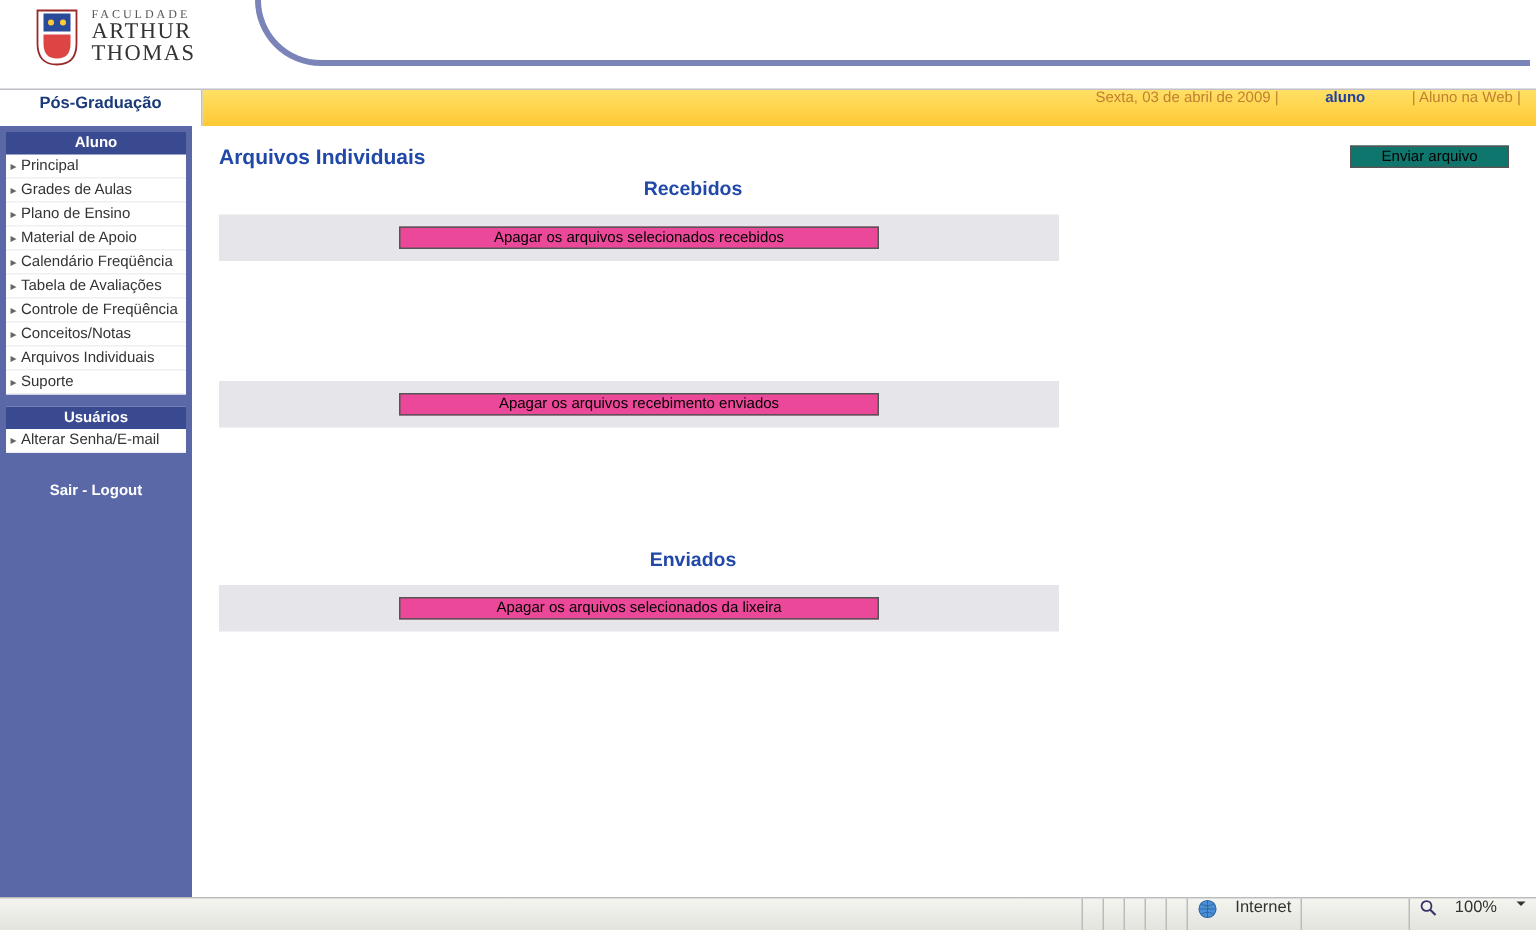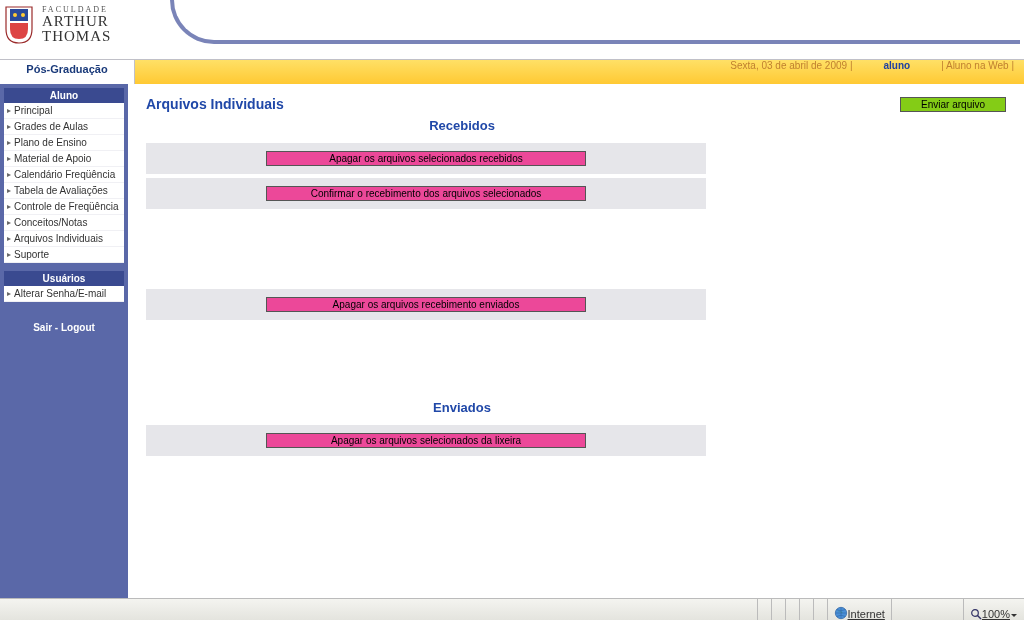--- a/index.html
+++ b/index.html
@@ -3,21 +3,21 @@
 <meta charset="utf-8">
 <style>
 * { margin: 0; padding: 0; box-sizing: border-box; }
 body { font-family: Verdana, Arial, sans-serif; font-size: 11px; background: #fff; }
 .page { width: 1024px; height: 620px; position: relative; display: flex; flex-direction: column; }
 
 
 .header { height: 60px; position: relative; background: #fff; border-bottom: 1px solid #c0c0c8; }
 .header-curve { position: absolute; left: 170px; top: 0; width: 850px; height: 44px; background: #7a84b8; border-bottom-left-radius: 44px; }
 .header-curve-inner { position: absolute; left: 174px; top: 0; width: 846px; height: 40px; background: #fff; border-bottom-left-radius: 40px; }
-.logo-area { position: absolute; left: 4px; top: 5px; display: flex; align-items: center; gap: 8px; }
+.logo-area { position: absolute; left: 23px; top: 5px; display: flex; align-items: center; gap: 8px; }
 .logo-shield { width: 30px; height: 40px; position: relative; }
 .logo-shield svg { width: 100%; height: 100%; }
 .logo-text { font-family: Georgia, 'Times New Roman', serif; color: #333; line-height: 1; }
 .logo-top { font-size: 8px; letter-spacing: 2px; color: #555; }
 .logo-name { font-size: 15px; font-weight: normal; letter-spacing: 1px; }
 
 
 .yellowbar { height: 24px; background: linear-gradient(#ffe066, #ffc933); display: flex; align-items: flex-start; font-size: 10px; color: #444; gap: 11px; }
 .yellowbar-left { width: 135px; text-align: center; font-weight: bold; font-size: 11px; color: #1a3a7a; background: #fff; height: 100%; line-height: 18px; border-right: 1px solid #c0c0c8; }
 .yellowbar-mid { flex: 1; }
@@ -34,31 +34,31 @@
 .side-title { background: #3a4a90; color: #fff; font-weight: bold; text-align: center; padding: 2px 0; font-size: 10px; }
 .side-item { display: flex; align-items: flex-start; gap: 3px; padding: 2px 3px; color: #333; border-bottom: 1px solid #f0f0f4; cursor: pointer; }
 .side-item .arr { color: #666; font-size: 8px; margin-top: 1px; }
 .side-item a { color: #333; text-decoration: none; word-wrap: break-word; flex: 1; }
 .logout { text-align: center; font-weight: bold; color: #fff; padding: 12px 0; cursor: pointer; font-size: 10px; }
 
 
 .main { flex: 1; background: #fff; padding: 12px 18px; overflow-y: auto; }
 .page-title-row { display: flex; justify-content: space-between; align-items: center; margin-bottom: 6px; }
 .page-title { color: #2048a8; font-size: 14px; font-weight: bold; }
-.upload-btn { border: 1px solid #555; background: #84cc16; padding: 1px 20px; font-size: 10px; cursor: pointer; font-family: inherit; }
+.upload-btn { border: 1px solid #555; background: #0f766e; padding: 1px 20px; font-size: 10px; cursor: pointer; font-family: inherit; }
 
 .section-title { color: #2048a8; font-weight: bold; font-size: 13px; text-align: center; margin: 6px 0 10px; }
 .gray-bar { background: #e6e6ea; padding: 8px; text-align: center; margin-bottom: 4px; width: 560px; }
 .action-btn { border: 1px solid #555; background: #ec4899; padding: 1px 16px; font-size: 10px; cursor: pointer; min-width: 320px; font-family: inherit; }
 .section-block { width: 632px; margin-bottom: 80px; }
 .section-block.last { margin-bottom: 20px; }
 
 
 .statusbar { height: 22px; background: linear-gradient(#f4f4f0, #e4e4de); border-top: 1px solid #bbb; display: flex; align-items: center; font-size: 11px; color: #333; }
-.status-seg { border-left: 1px solid #bbb; height: 100%; display: flex; align-items: flex-end; padding: 0 6px; gap: 0; text-decoration: underline; }
+.status-seg { border-left: 1px solid #bbb; height: 100%; display: flex; align-items: flex-start; padding: 0 6px; gap: 12px; }
 .status-flex { flex: 1; }
 .globe-icon { width: 14px; height: 14px; }
 .zoom-icon { width: 12px; height: 12px; }
 .dd-icon { width: 8px; height: 8px; fill: #333; }
 </style>
 </head>
 <body>
 
 <div class="page">
 
@@ -153,23 +153,20 @@
       <div class="page-title-row">
         <div class="page-title">Arquivos Individuais</div>
         <button class="upload-btn">Enviar arquivo</button>
       </div>
 
       <div class="section-block">
         <div class="section-title">Recebidos</div>
         <div class="gray-bar">
           <button class="action-btn">Apagar os arquivos selecionados recebidos</button>
         </div>
-        <div class="gray-bar">
-          <button class="action-btn">Confirmar o recebimento dos arquivos selecionados</button>
-        </div>
       </div>
 
       <div class="section-block">
         <div class="gray-bar">
           <button class="action-btn">Apagar os arquivos recebimento enviados</button>
         </div>
       </div>
 
       <div class="section-block last">
         <div class="section-title">Enviados</div>

